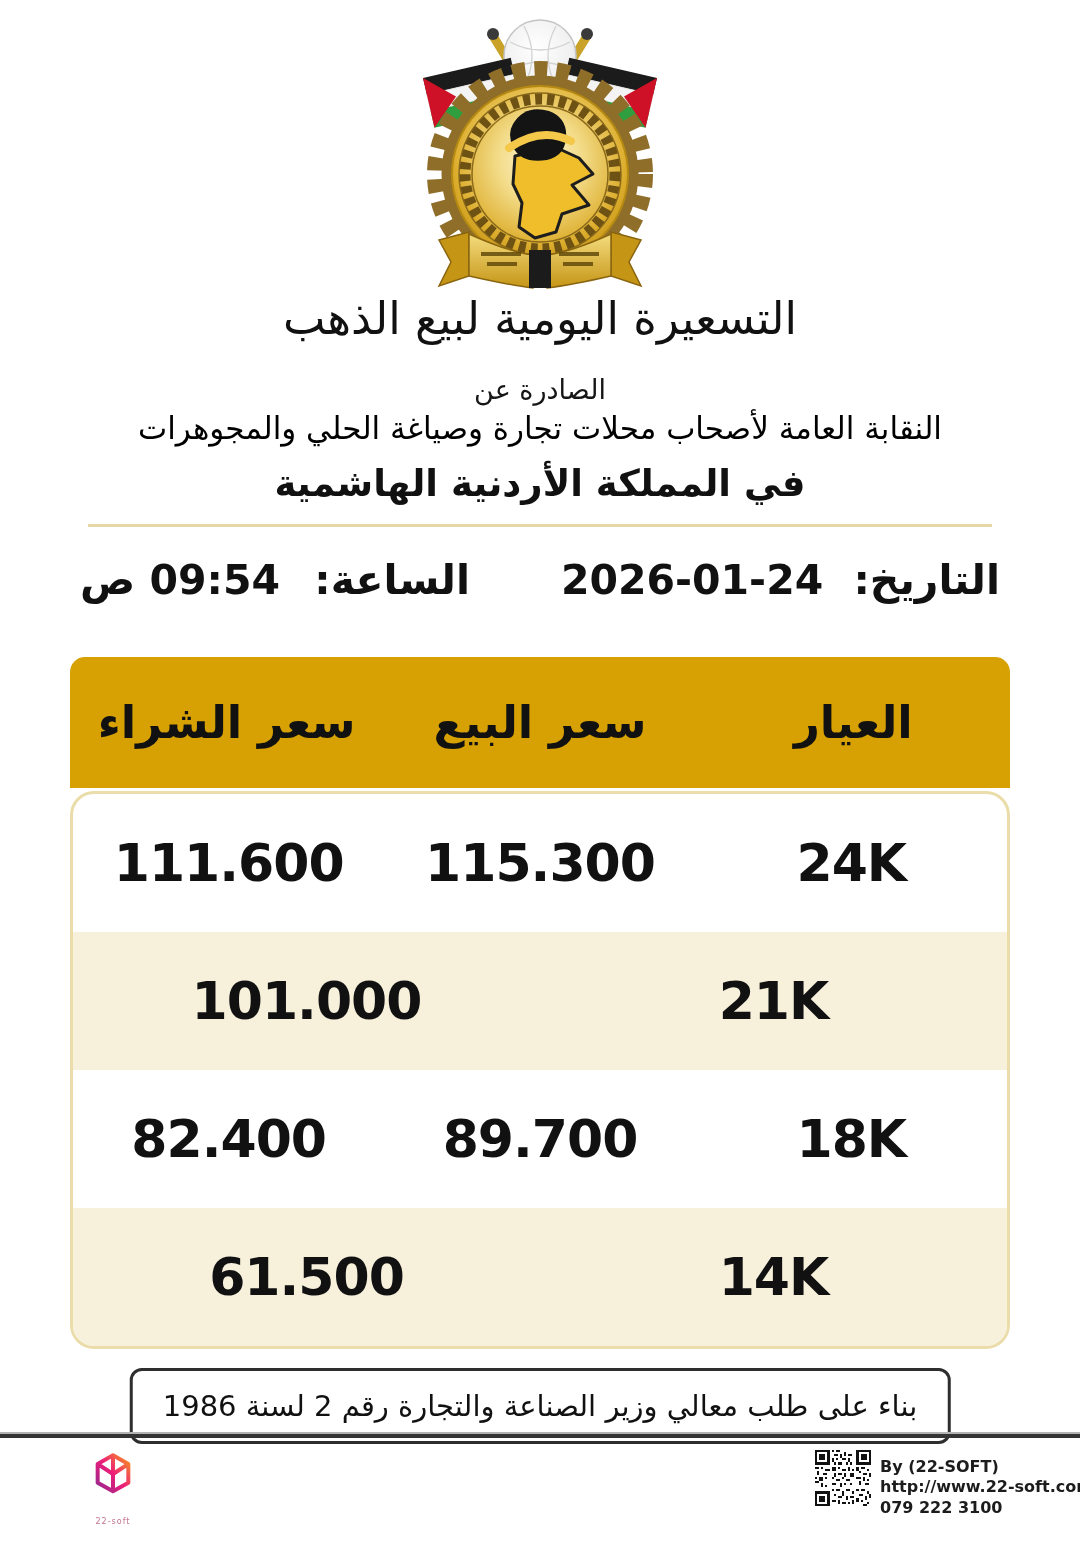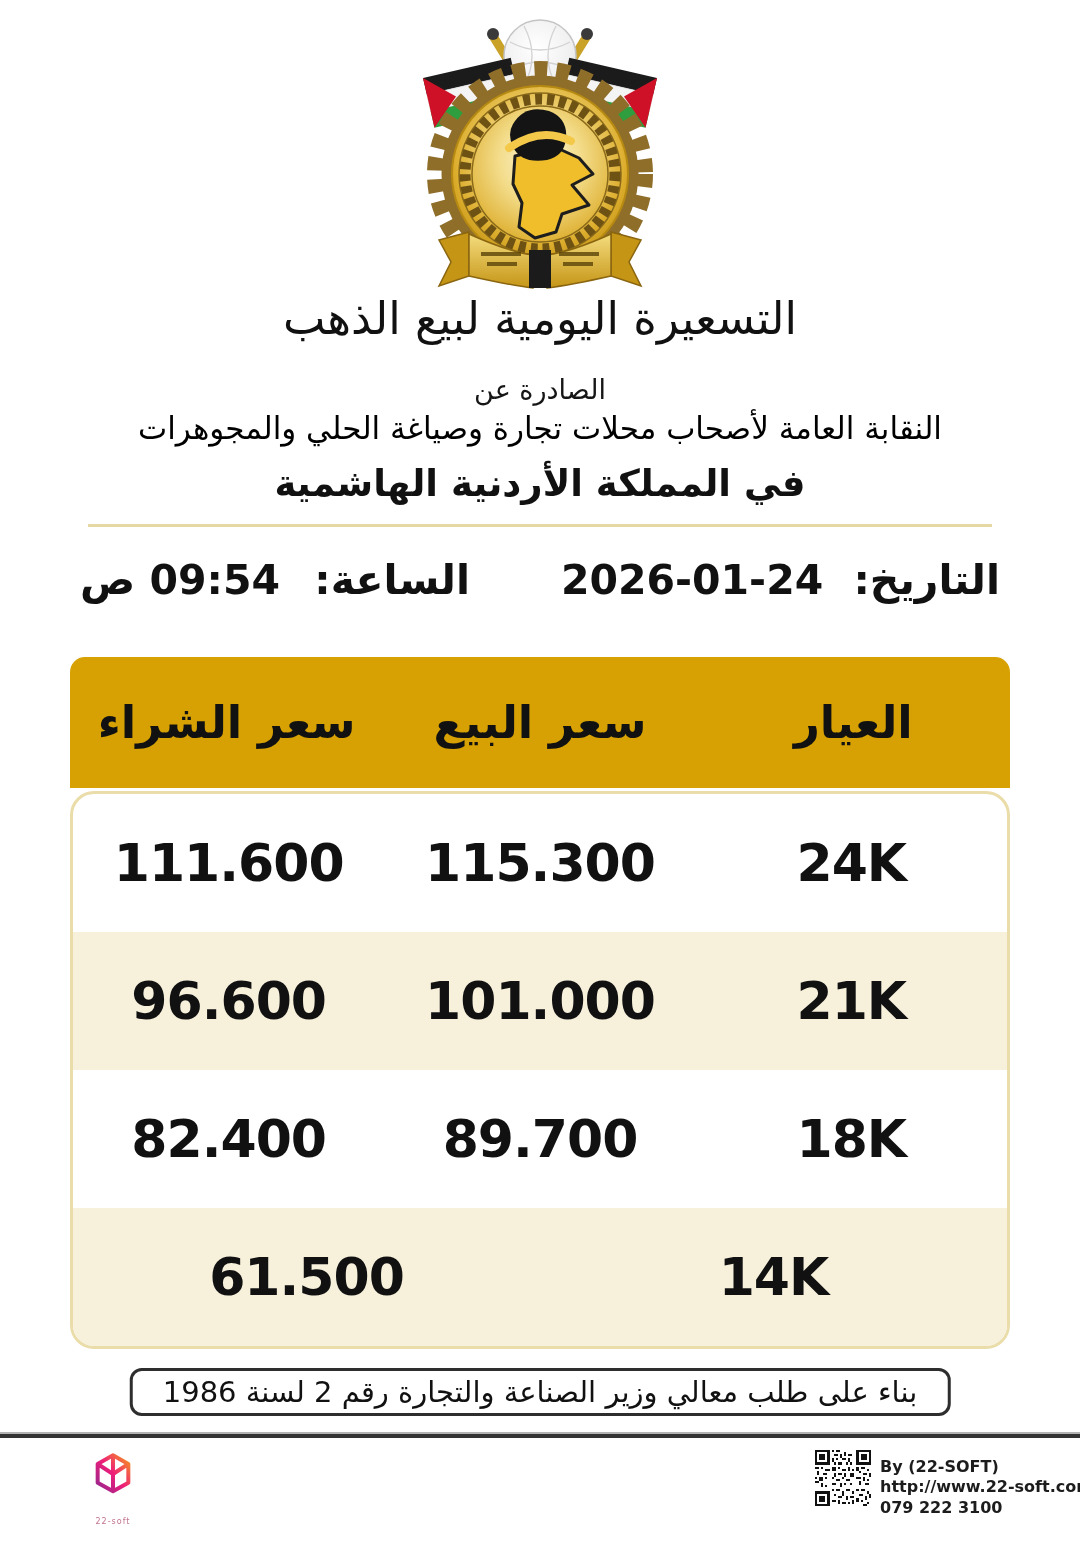--- a/index.html
+++ b/index.html
@@ -58,21 +58,21 @@
     overflow: hidden; background: #fff;
   }
   .t-row { display: flex; align-items: center; height: 138px; font-size: 52px; font-weight: bold; letter-spacing: -1px; }
   .t-row.alt { background: #F7F1DC; }
   .col { flex: 1; text-align: center; }
 
   
   .note-box {
     position: absolute; top: 1368px; left: 50%; transform: translateX(-50%);
     border: 3px solid #2e2e2e; border-radius: 12px;
-    padding: 4px 30px; font-size: 29px; direction: rtl; white-space: nowrap;
+    padding: 18px 30px; font-size: 29px; direction: rtl; white-space: nowrap;
   }
 
   
   .bottom-divider {
     position: absolute; top: 1432px; left: 0; width: 100%; height: 6px;
     background: linear-gradient(#b3b3b3 0 34%, #343434 34% 100%);
   }
   .cube-logo { position: absolute; left: 90px; top: 1452px; width: 46px; text-align: center; }
   .cube-caption { font-size: 8px; color: #c2738f; margin-top: 17px; letter-spacing: 1px; }
   .credit { position: absolute; left: 813px; top: 1448px; display: flex; gap: 7px; }
@@ -184,21 +184,20 @@
   </div>
   <div class="table-body">
     <div class="t-row">
       <div class="col">24K</div>
       <div class="col">115.300</div>
       <div class="col">111.600</div>
     </div>
     <div class="t-row alt">
       <div class="col">21K</div>
       <div class="col">101.000</div>
-      <div class="col">96.600</div>
     </div>
     <div class="t-row">
       <div class="col">18K</div>
       <div class="col">89.700</div>
       <div class="col">82.400</div>
     </div>
     <div class="t-row alt">
       <div class="col">14K</div>
       <div class="col">61.500</div>
     </div>

